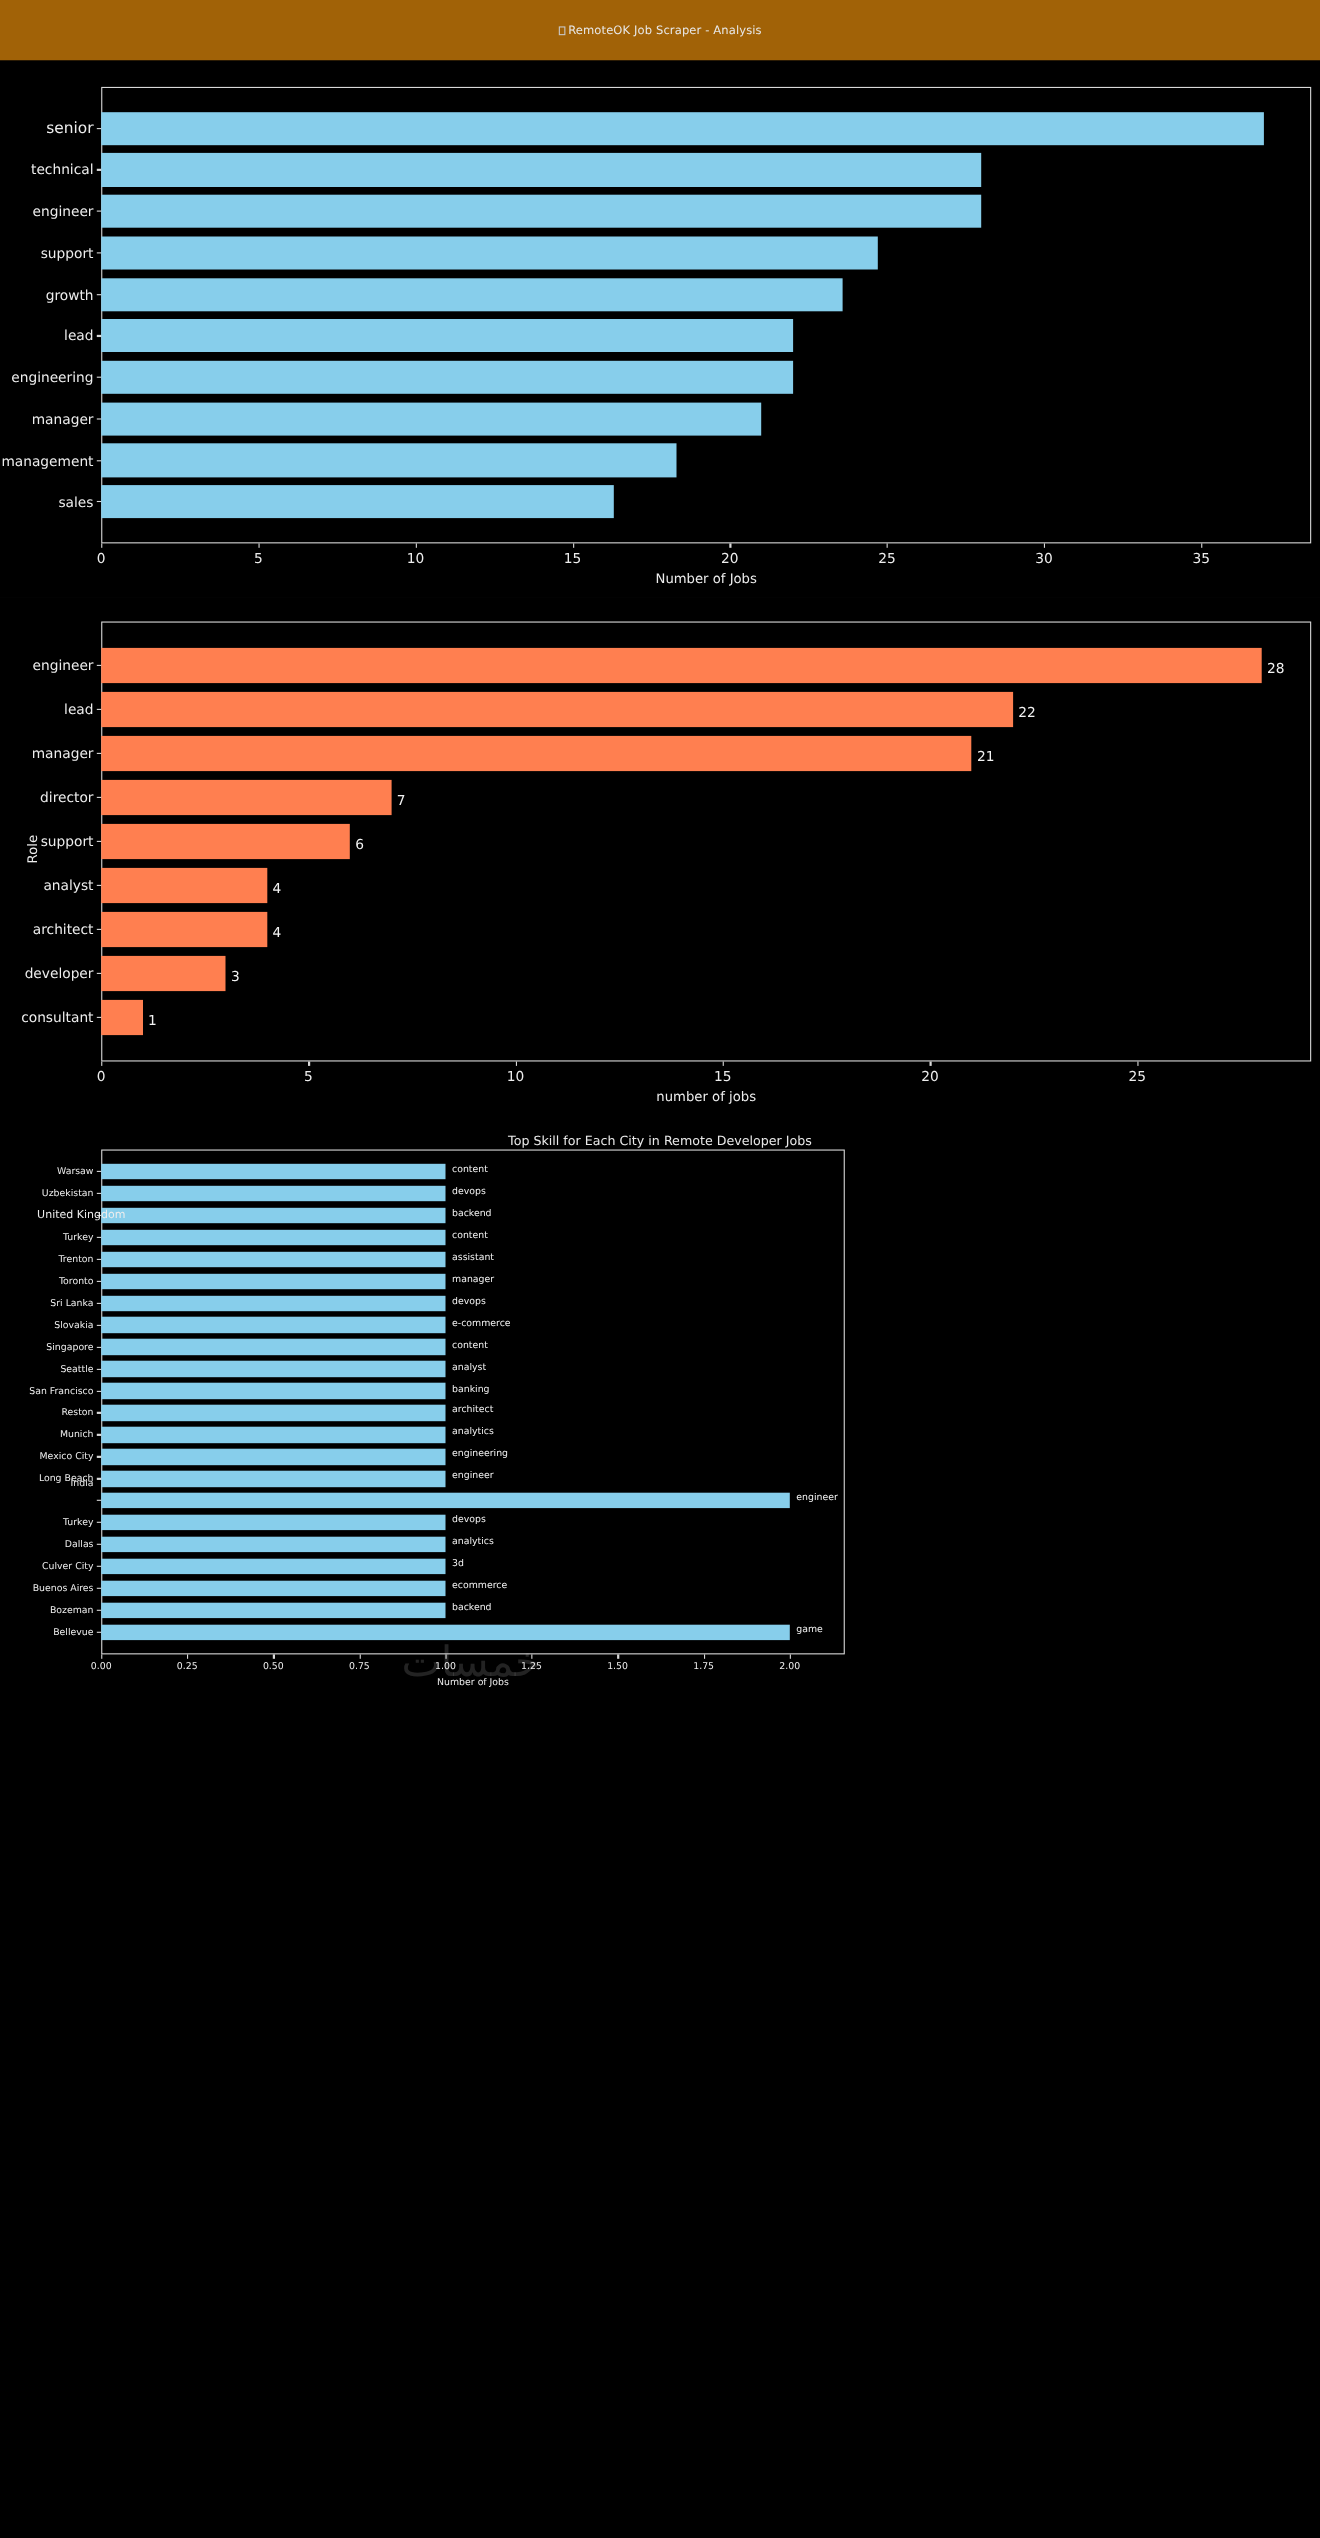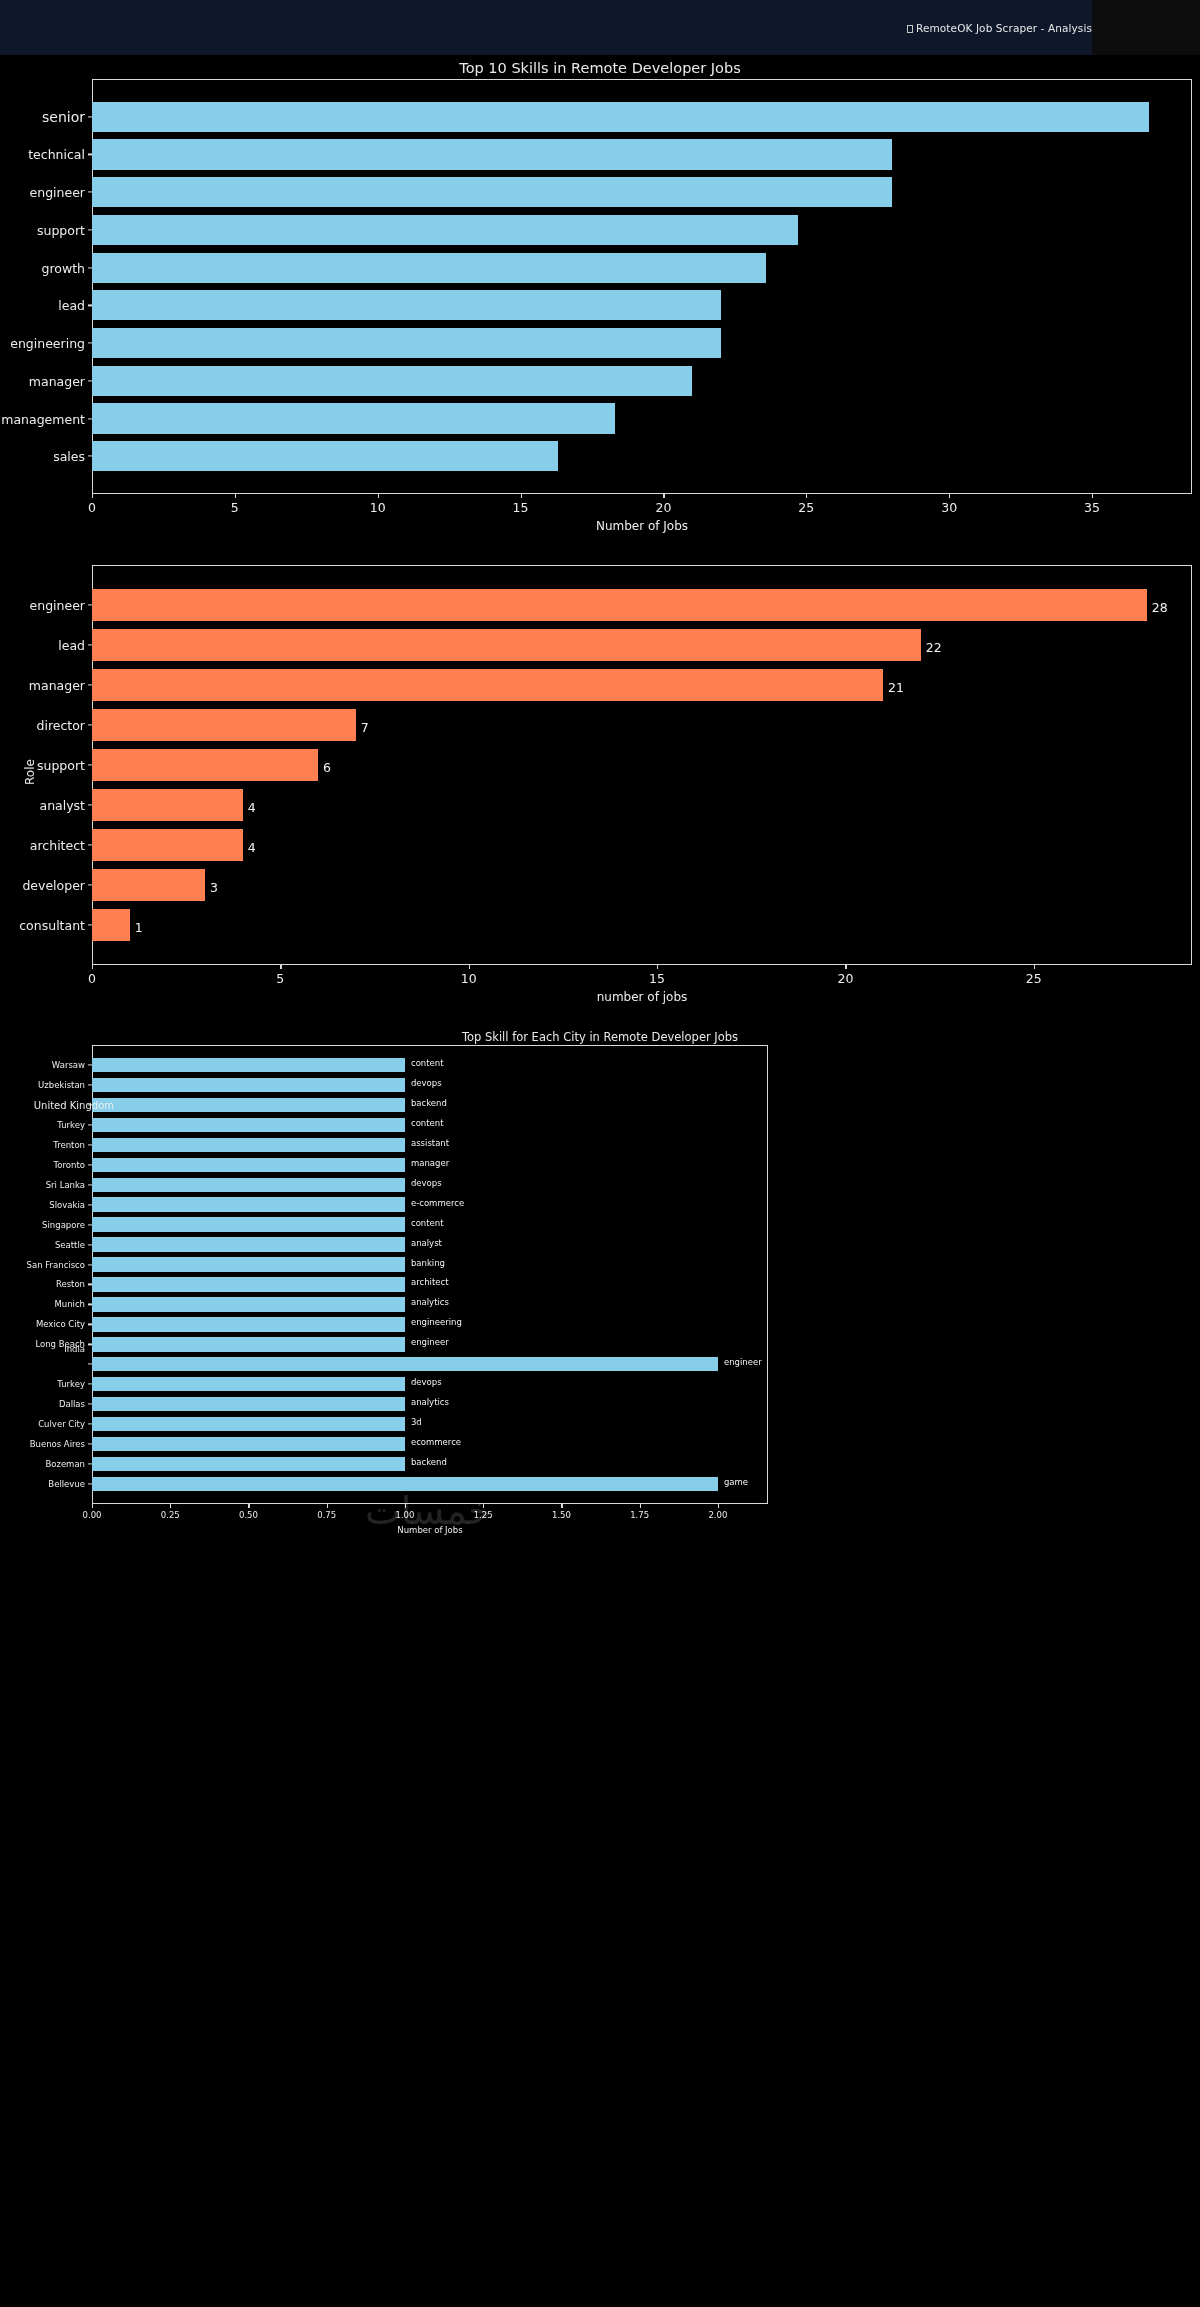--- a/index.html
+++ b/index.html
@@ -6,23 +6,23 @@
   html, body {
     margin: 0; padding: 0;
     background: #0d0d0d;
     width: 1200px; height: 2307px;
     font-family: "DejaVu Sans", "Liberation Sans", sans-serif;
     overflow: hidden;
   }
 
   
   .app-header {
-    width: 1092px; height: 55px;
-    background: #0f172a;
-    display: flex; align-items: center; justify-content: flex-end;
+    width: 1200px; height: 55px;
+    background: #a16207;
+    display: flex; align-items: center; justify-content: center;
   }
   .app-header .title {
     color: #e8e8e8;
     font-size: 10.5px;
     letter-spacing: .1px;
     white-space: nowrap;
   }
   .tofu {
     display: inline-block;
     width: 6px; height: 8px;
@@ -114,21 +114,20 @@
 </head>
 <body>
 
 <div class="app-header">
   <div class="title">
     <span class="tofu"></span><span>RemoteOK Job Scraper - Analysis</span>
   </div>
 </div>
 
 <div class="figure" style="left:0;top:55px;width:1200px;height:488px;position:absolute;">
-  <div class="fig-title" style="top:5px;font-size:14.5px;">Top 10 Skills in Remote Developer Jobs</div>
   <div class="axes" style="left:92px;top:24px;width:1100px;height:415px;"></div>
   <div id="fig1-layer">
       <div class="bar blue" style="left: 92px; top: 46.6364px; width: 1057.14px; height: 30.1818px;"></div>
       <div class="ytick-dash" style="left: 88px; top: 61.7273px;"></div>
       <div class="ytick" style="right: 1115px; top: 61.7273px; font-size: 14px;">senior</div>
       <div class="bar blue" style="left: 92px; top: 84.3636px; width: 800px; height: 30.1818px;"></div>
       <div class="ytick-dash" style="left: 88px; top: 99.4545px;"></div>
       <div class="ytick" style="right: 1115px; top: 99.4545px; font-size: 12.5px;">technical</div>
       <div class="bar blue" style="left: 92px; top: 122.091px; width: 800px; height: 30.1818px;"></div>
       <div class="ytick-dash" style="left: 88px; top: 137.182px;"></div>

